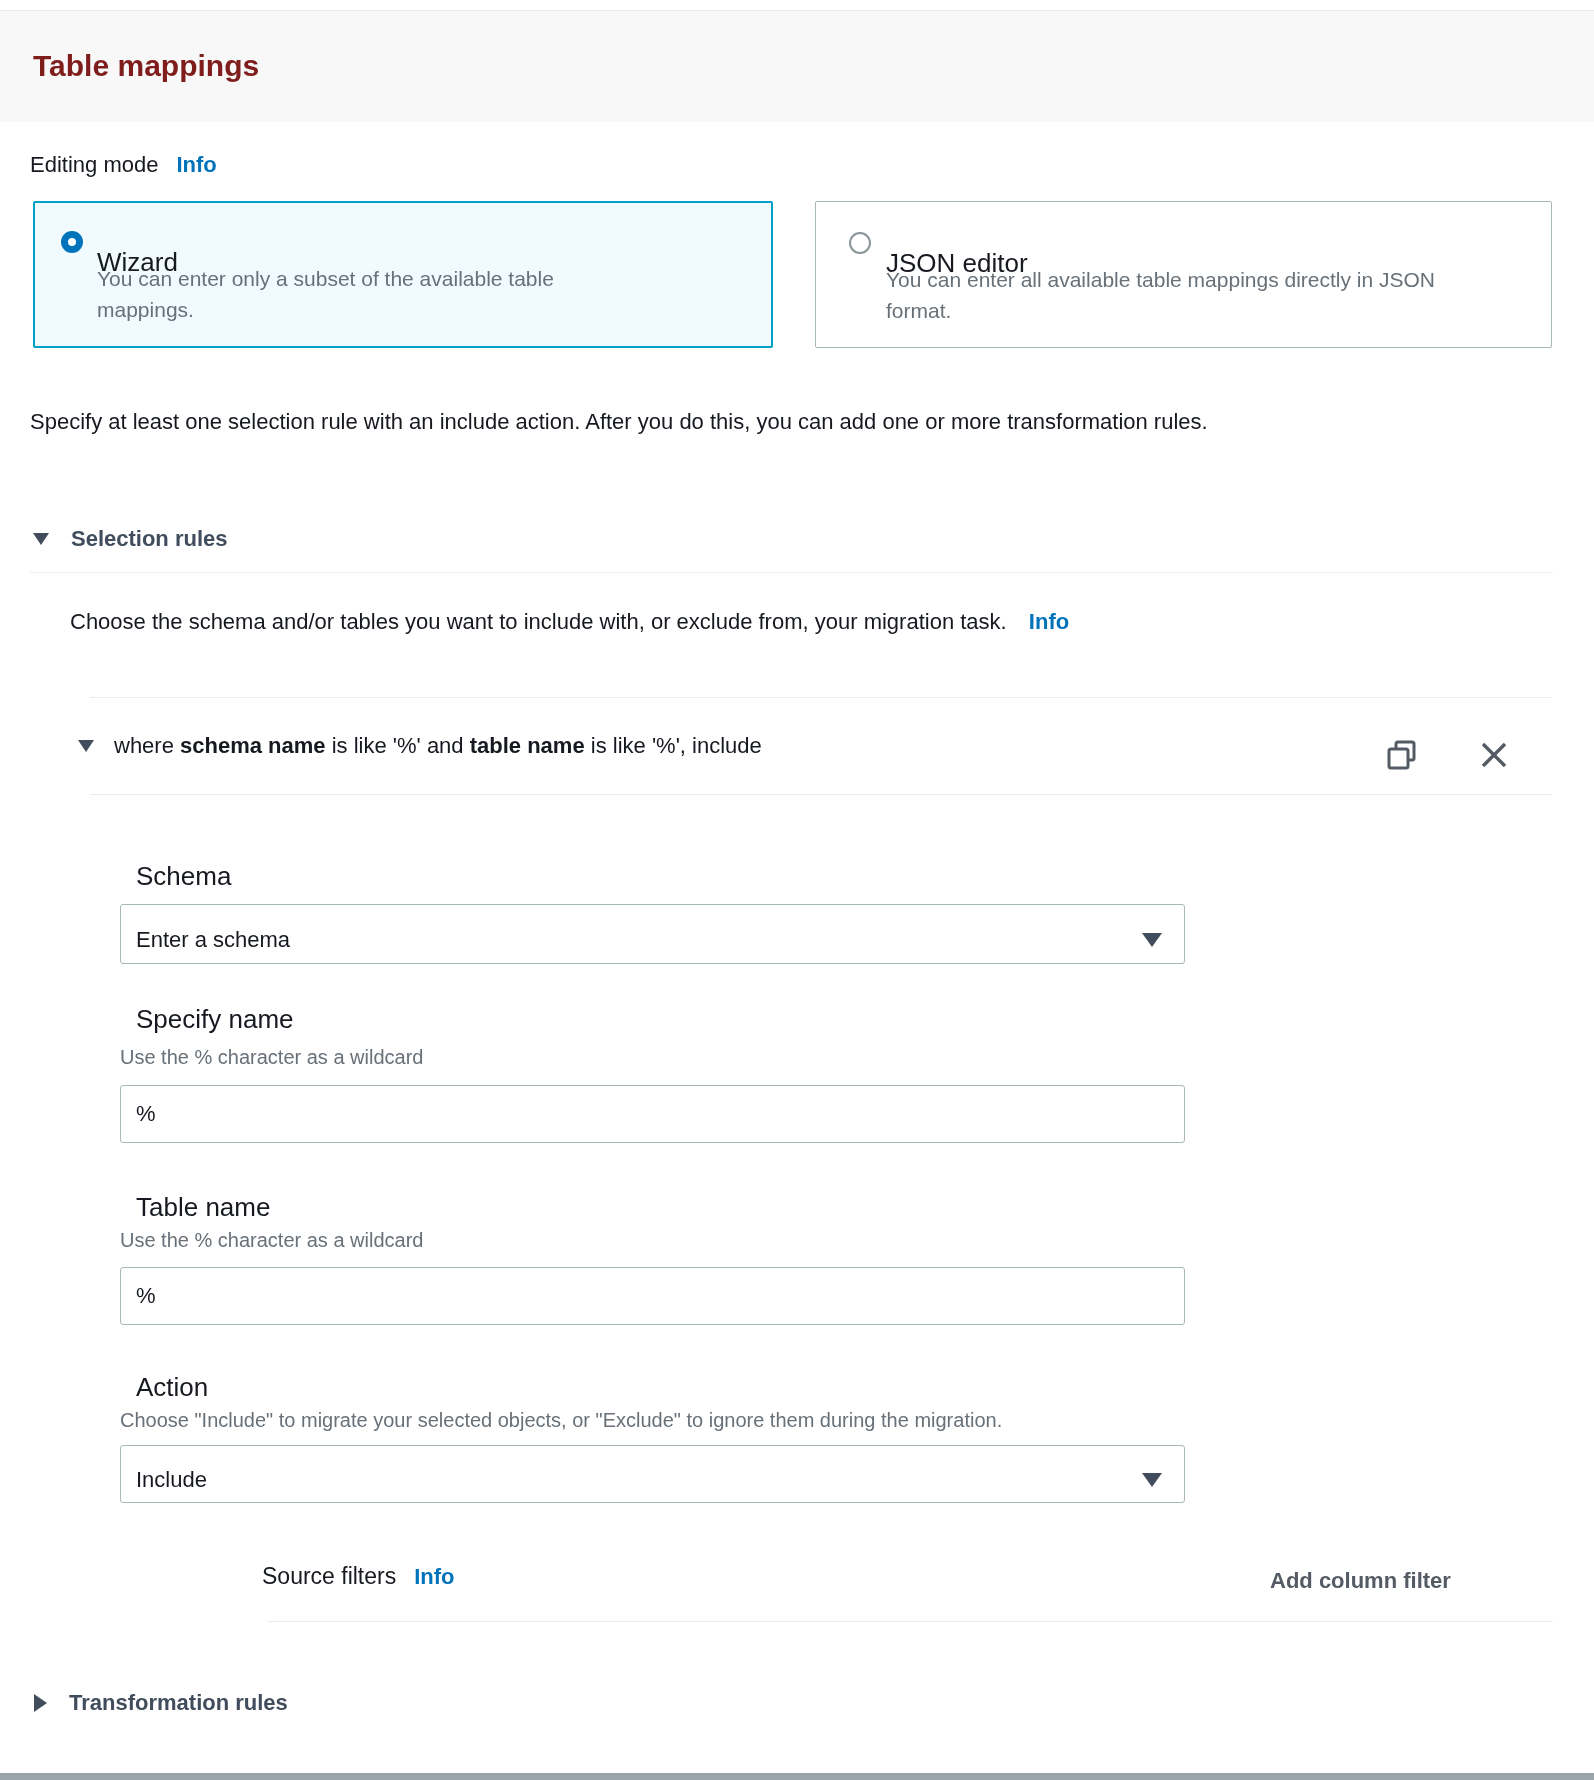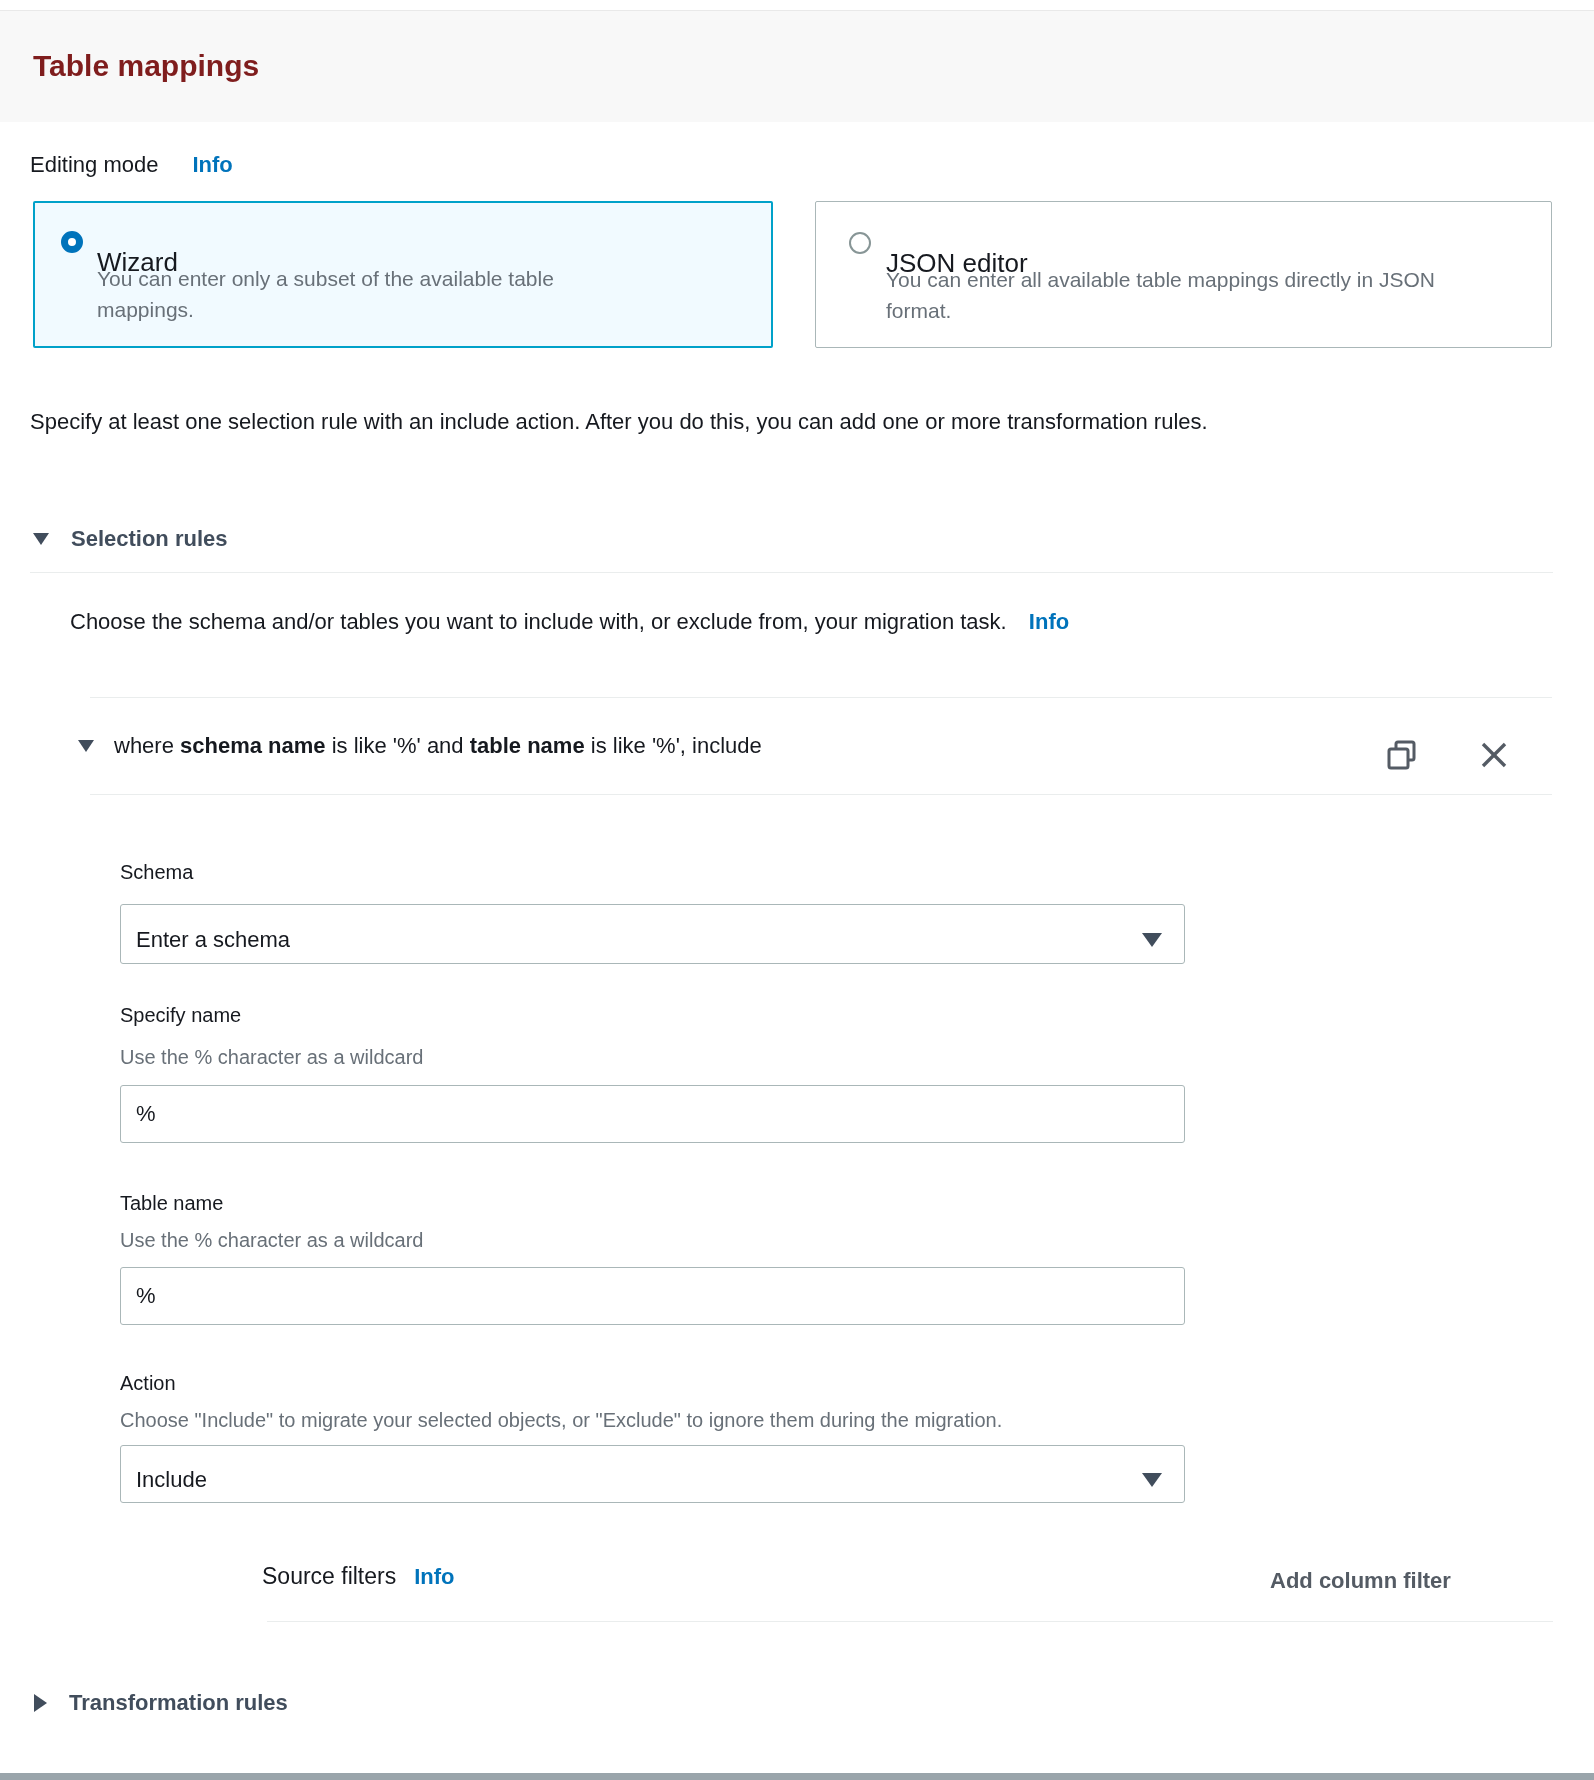--- a/index.html
+++ b/index.html
@@ -26,21 +26,21 @@
   .card-desc { font-size:21px; line-height:31px; color:#687078; }
   .section-header { font-size:22px; font-weight:700; color:#414d5c; }
   .tri-down { width:0; height:0; border-left:8px solid transparent; border-right:8px solid transparent; border-top:12px solid #414d5c; }
   .tri-right { width:0; height:0; border-top:9px solid transparent; border-bottom:9px solid transparent; border-left:13px solid #414d5c; }
   .divider { height:1px; background:#eaeded; }
   .btn-secondary {
     display:flex; align-items:center; justify-content:center;
     border:1px solid #545b64; border-radius:2px; background:#fff;
     font-size:22px; font-weight:700; color:#545b64; cursor:pointer;
   }
-  .field-label { font-size:20px; color:#16191f; }
+  .field-label { font-size:26px; color:#16191f;margin-left:16px; }
   .field-helper { font-size:20px; color:#687078; }
   .select-box {
     display:flex; align-items:center; border:1px solid #aab7b8; border-radius:3px;
     background:#fff; padding:12px 22px 0 15px; cursor:pointer;
   }
   .select-box .select-value { font-size:22px; color:#16191f; flex:1; }
   .select-caret { width:0; height:0; border-left:10px solid transparent; border-right:10px solid transparent; border-top:14px solid #414d5c; }
   .text-input {
     border:1px solid #aab7b8; border-radius:3px; background:#fff;
     font-family:"Liberation Sans", sans-serif; font-size:22px; color:#16191f; padding:0 15px; outline:none;
@@ -53,21 +53,21 @@
 </style>
 </head>
 <body>
 
 <div id="page">
 
   <div class="abs band" style="left:0; top:10px; width:1594px; height:112px;">
     <div class="abs page-title" style="left:33px; top:38px;">Table mappings</div>
   </div>
 
-  <div class="abs" style="left:30px; top:152px; display:flex; align-items:flex-end; gap:34px;">
+  <div class="abs" style="left:30px; top:152px; display:flex; align-items:flex-end; gap:18px;">
     <span class="body-text">Editing mode</span>
     <span class="info-link">Info</span>
   </div>
 
   <div class="abs card selected" style="left:33px; top:201px; width:740px; height:147px;">
     <span class="abs radio on" style="left:26px; top:28px;"></span>
     <div class="abs card-title" style="left:62px; top:28px;">Wizard</div>
     <div class="abs card-desc" style="left:62px; top:60px; width:545px;">You can enter only a subset of the available table mappings.</div>
   </div>
 

